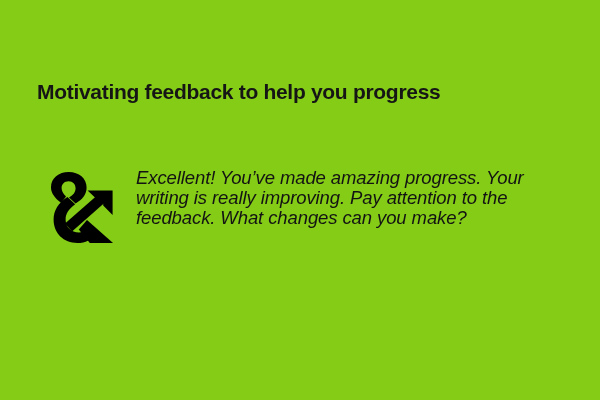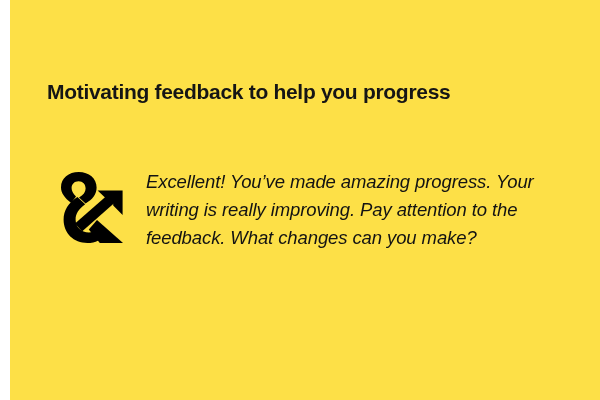--- a/index.html
+++ b/index.html
@@ -11,22 +11,21 @@
     height: 400px;
     background: #ffffff;
     font-family: "Liberation Sans", sans-serif;
     overflow: hidden;
     position: relative;
   }
 
   .slide {
     position: absolute;
     inset: 0;
-    background: #fde047;
-    margin-left: 10px;
+    background: #84cc16;
   }
 
   .page-title {
     position: absolute;
     left: 37px;
     top: 79px;
     font-family: "Liberation Sans", sans-serif;
     font-size: 21px;
     font-weight: bold;
     letter-spacing: -0.3px;
@@ -57,21 +56,21 @@
     width: 100%;
     height: 100%;
   }
 
   .feedback-text {
     flex: 1 1 auto;
     margin-left: 20px;
     font-family: "Liberation Sans", sans-serif;
     font-style: italic;
     font-size: 18.5px;
-    line-height: 28px;
+    line-height: 20px;
     color: #131313;
     letter-spacing: -0.1px;
     max-width: 437px;
   }
 </style>
 </head>
 <body>
 
 <div class="slide">
 

